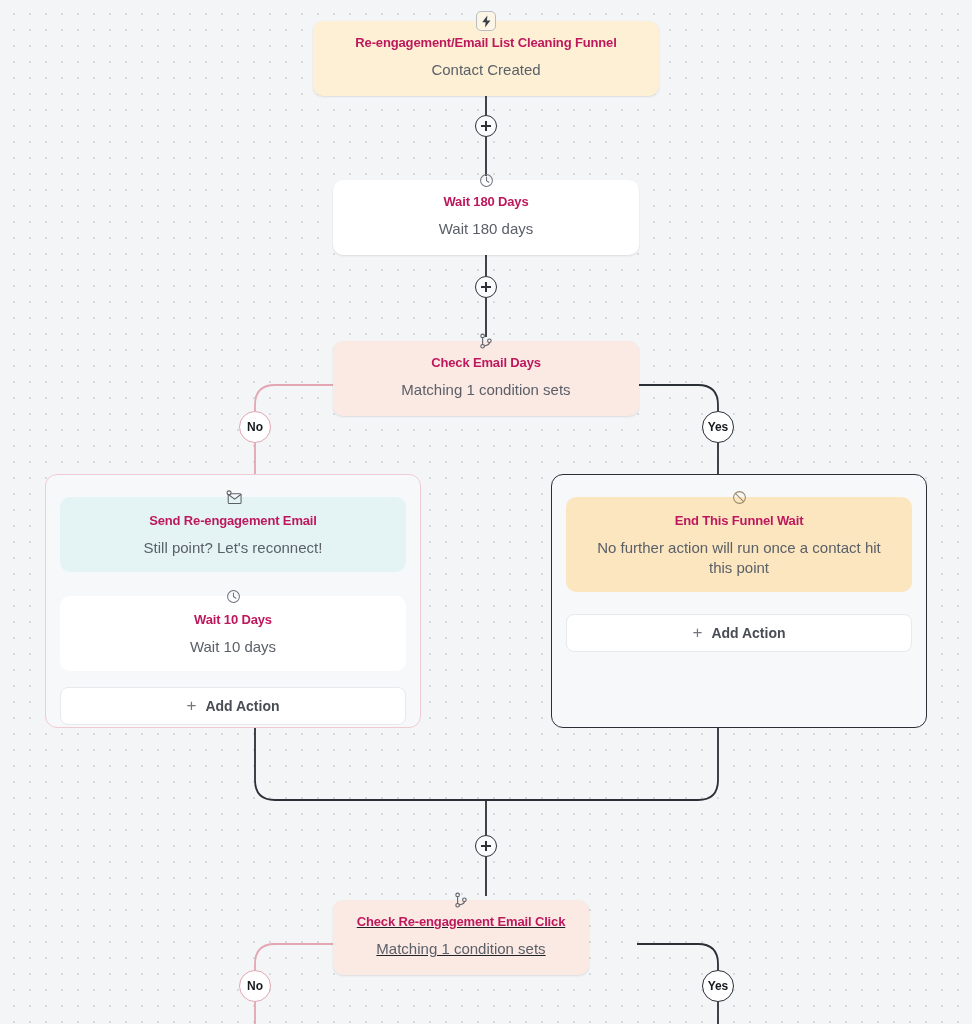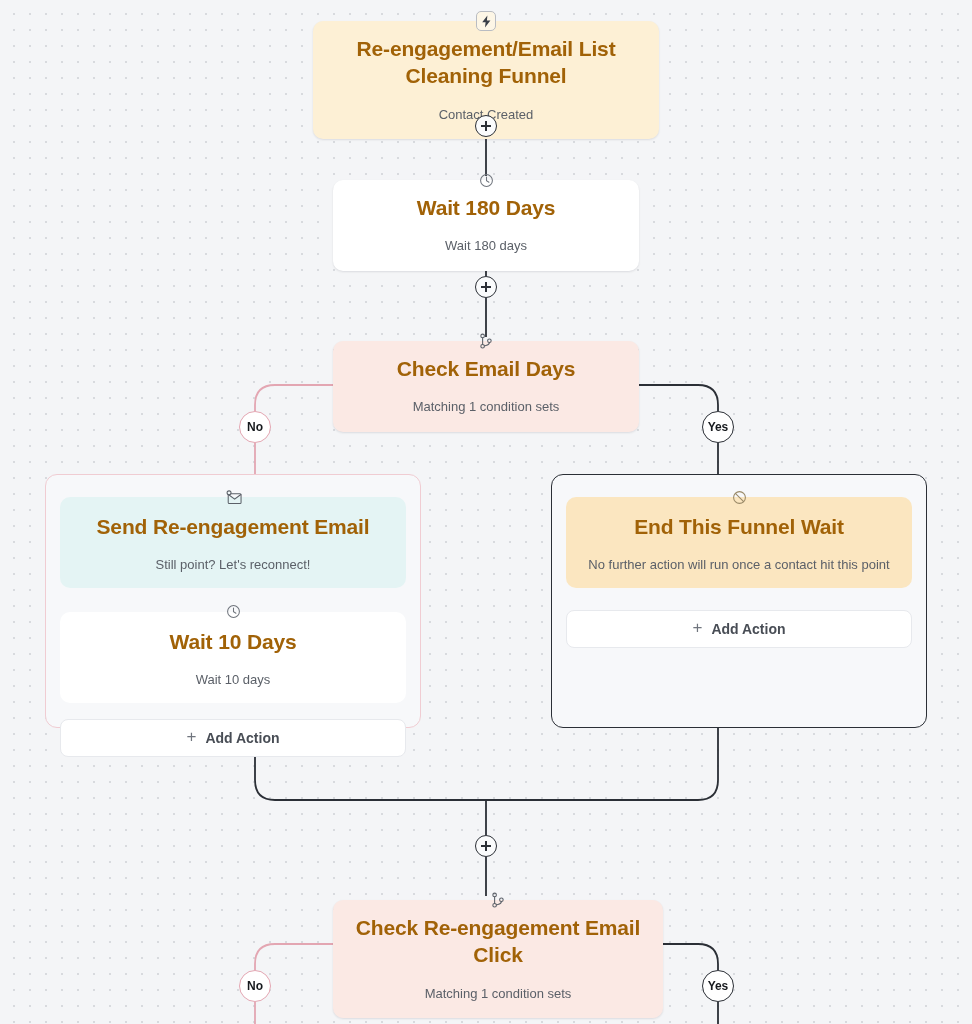--- a/index.html
+++ b/index.html
@@ -22,26 +22,26 @@
 
   
   .node {
     position:absolute;
     border-radius:10px;
     text-align:center;
     padding:14px 18px 16px;
     box-shadow:0 1px 2px rgba(16,24,40,.06), 0 1px 3px rgba(16,24,40,.05);
   }
   .node .title {
-    font-size:21px; font-weight:700; letter-spacing:-.15px;
-    line-height:1.3; color:#a16207;
+    font-size:13px; font-weight:700; letter-spacing:-.15px;
+    line-height:1.3; color:#be185d;
   }
   .node .subtitle {
-    font-size:13px; font-weight:400; color:#5b6068;
-    margin-top:16px; line-height:1.35;
+    font-size:15px; font-weight:400; color:#5b6068;
+    margin-top:8px; line-height:1.35;
   }
 
   
   .node.trigger { background:#fdf0d5; }
   .node.wait    { background:#ffffff; }
   .node.cond    { background:#fbe9e4; }
   .node.email   { background:#e4f4f4; box-shadow:none; }
   .node.endnode { background:#fbe6c0; box-shadow:none; }
 
   
@@ -236,21 +236,21 @@
       <div class="title">End This Funnel Wait</div>
       <div class="subtitle">No further action will run once a contact hit this point</div>
     </div>
 
     <div class="add-action" style="margin-top:22px;">
       <span class="plus">+</span>
       <span>Add Action</span>
     </div>
   </div>
 
-  <div class="node cond" style="left:333px; top:900px; width:330px;">
+  <div class="node cond" style="left:333px; top:900px; width:256px;text-decoration:underline;">
     <span class="node-icon round">
       <svg width="14" height="16" viewBox="0 0 14 17" fill="none" stroke="#5b6068" stroke-width="1.15" stroke-linecap="round">
         <circle cx="3.4" cy="3.1" r="1.9"></circle>
         <circle cx="3.4" cy="14.1" r="1.9"></circle>
         <circle cx="10.6" cy="8.2" r="1.9"></circle>
         <path d="M3.4 5.0 V12.2"></path>
         <path d="M10.6 10.1 C10.6 13.2 7.6 12.9 5.3 13.6"></path>
       </svg>
     </span>
     <div class="title">Check Re-engagement Email Click</div>

